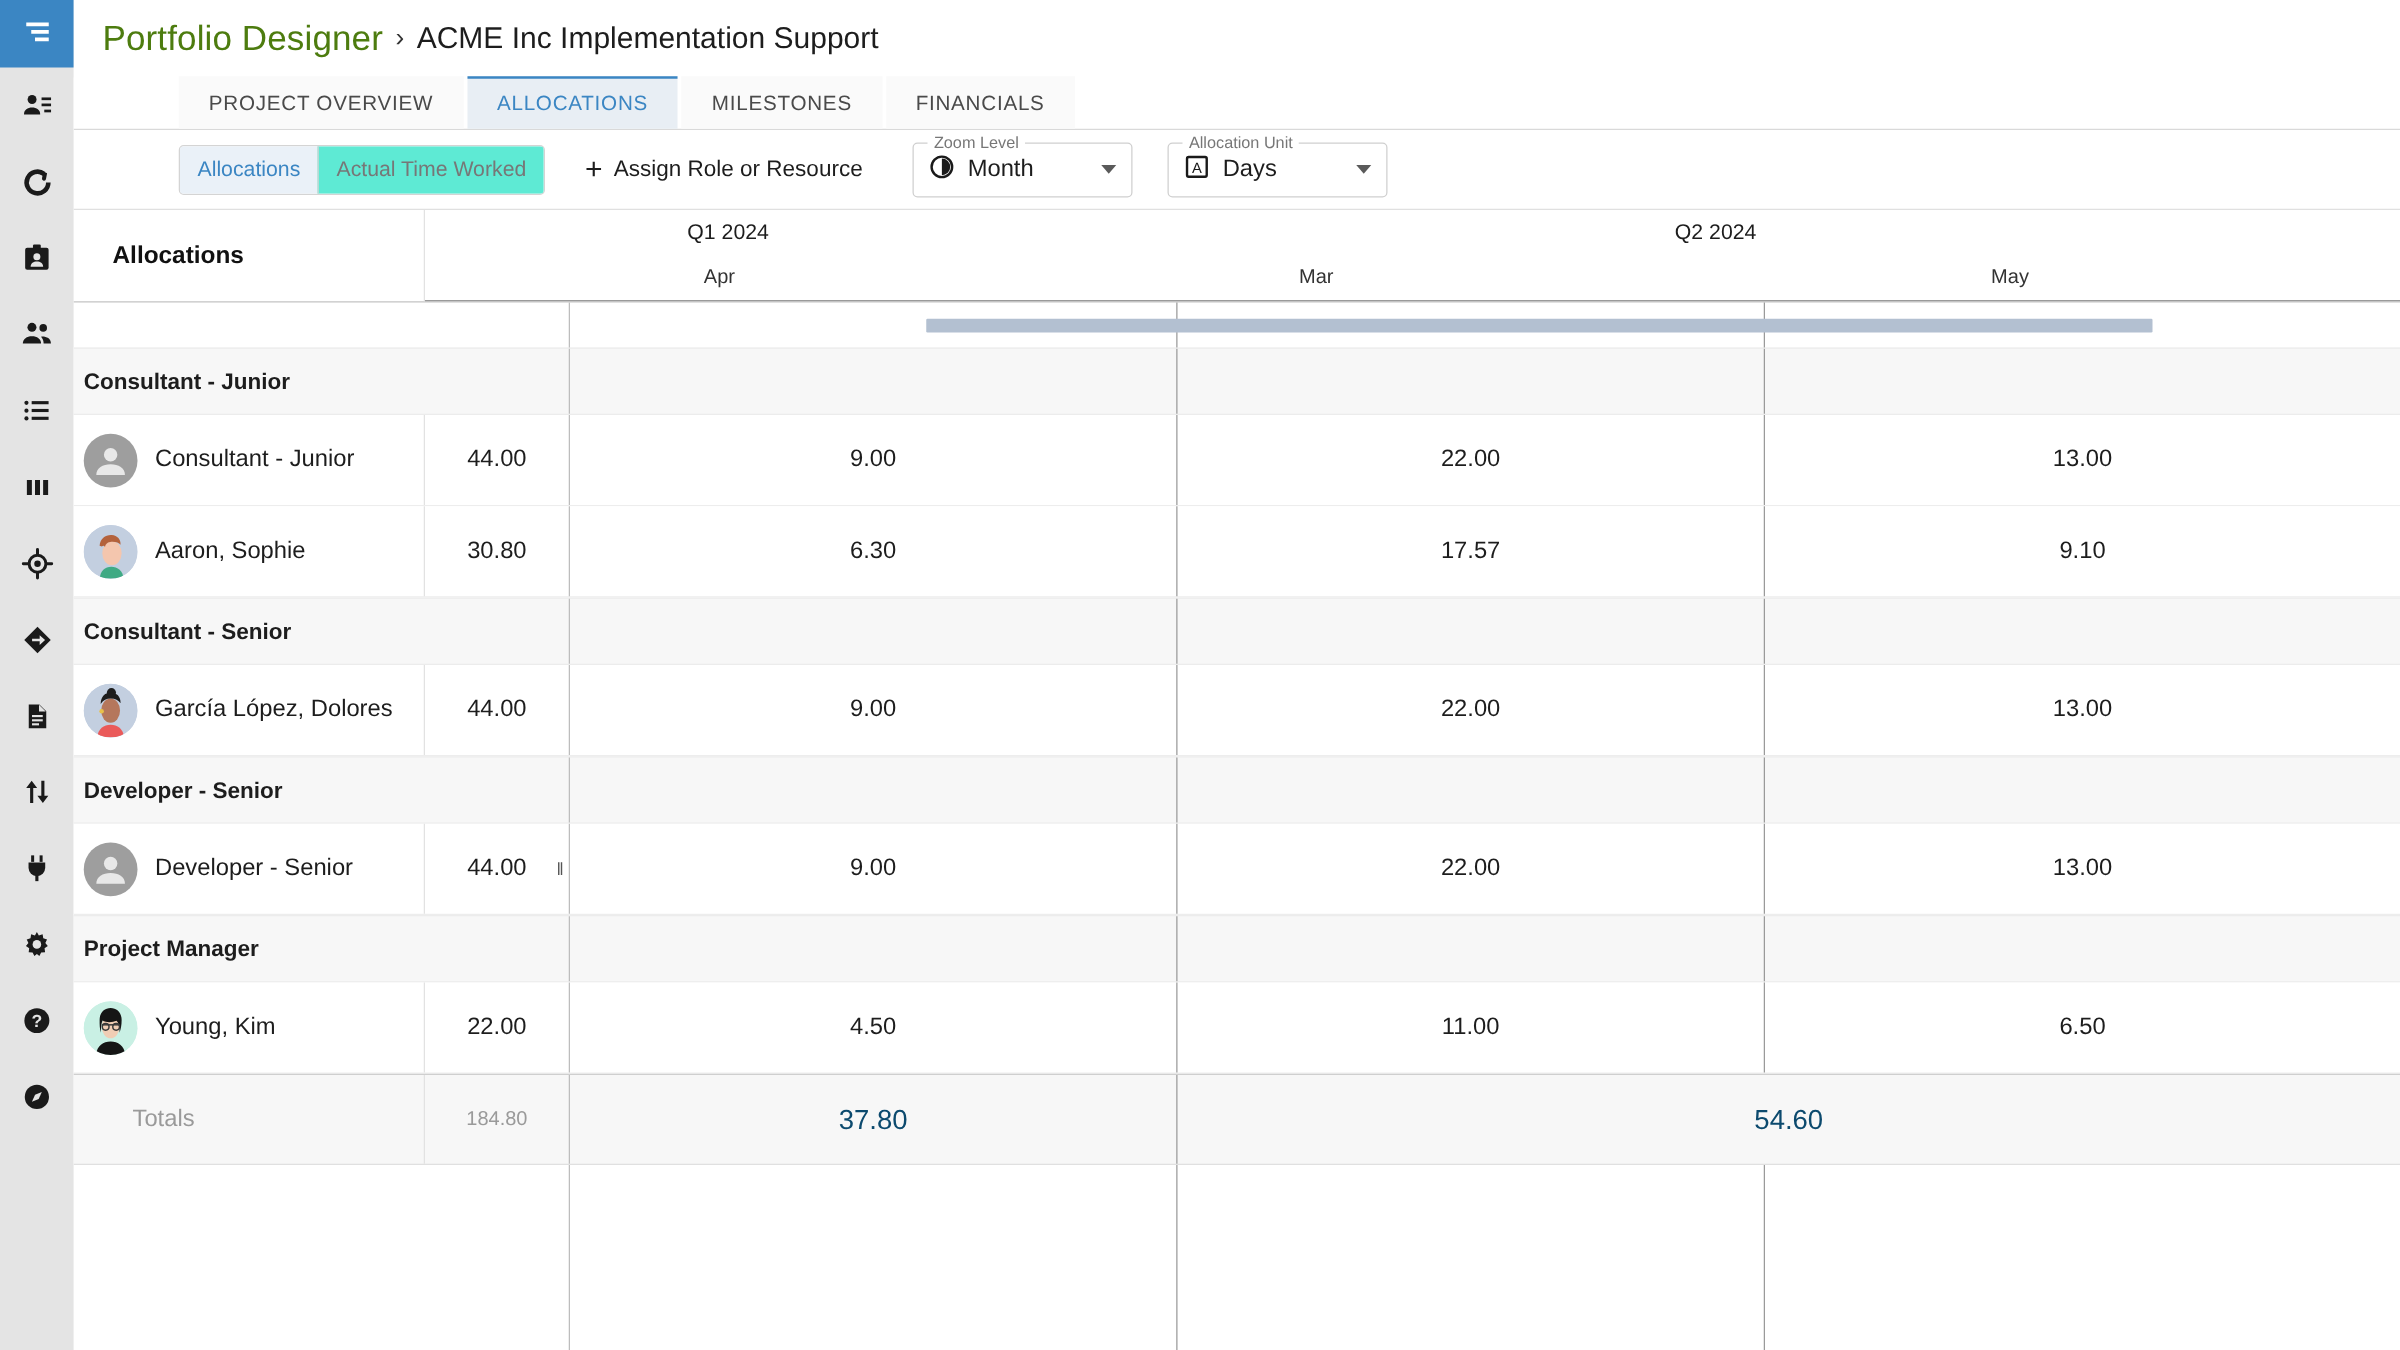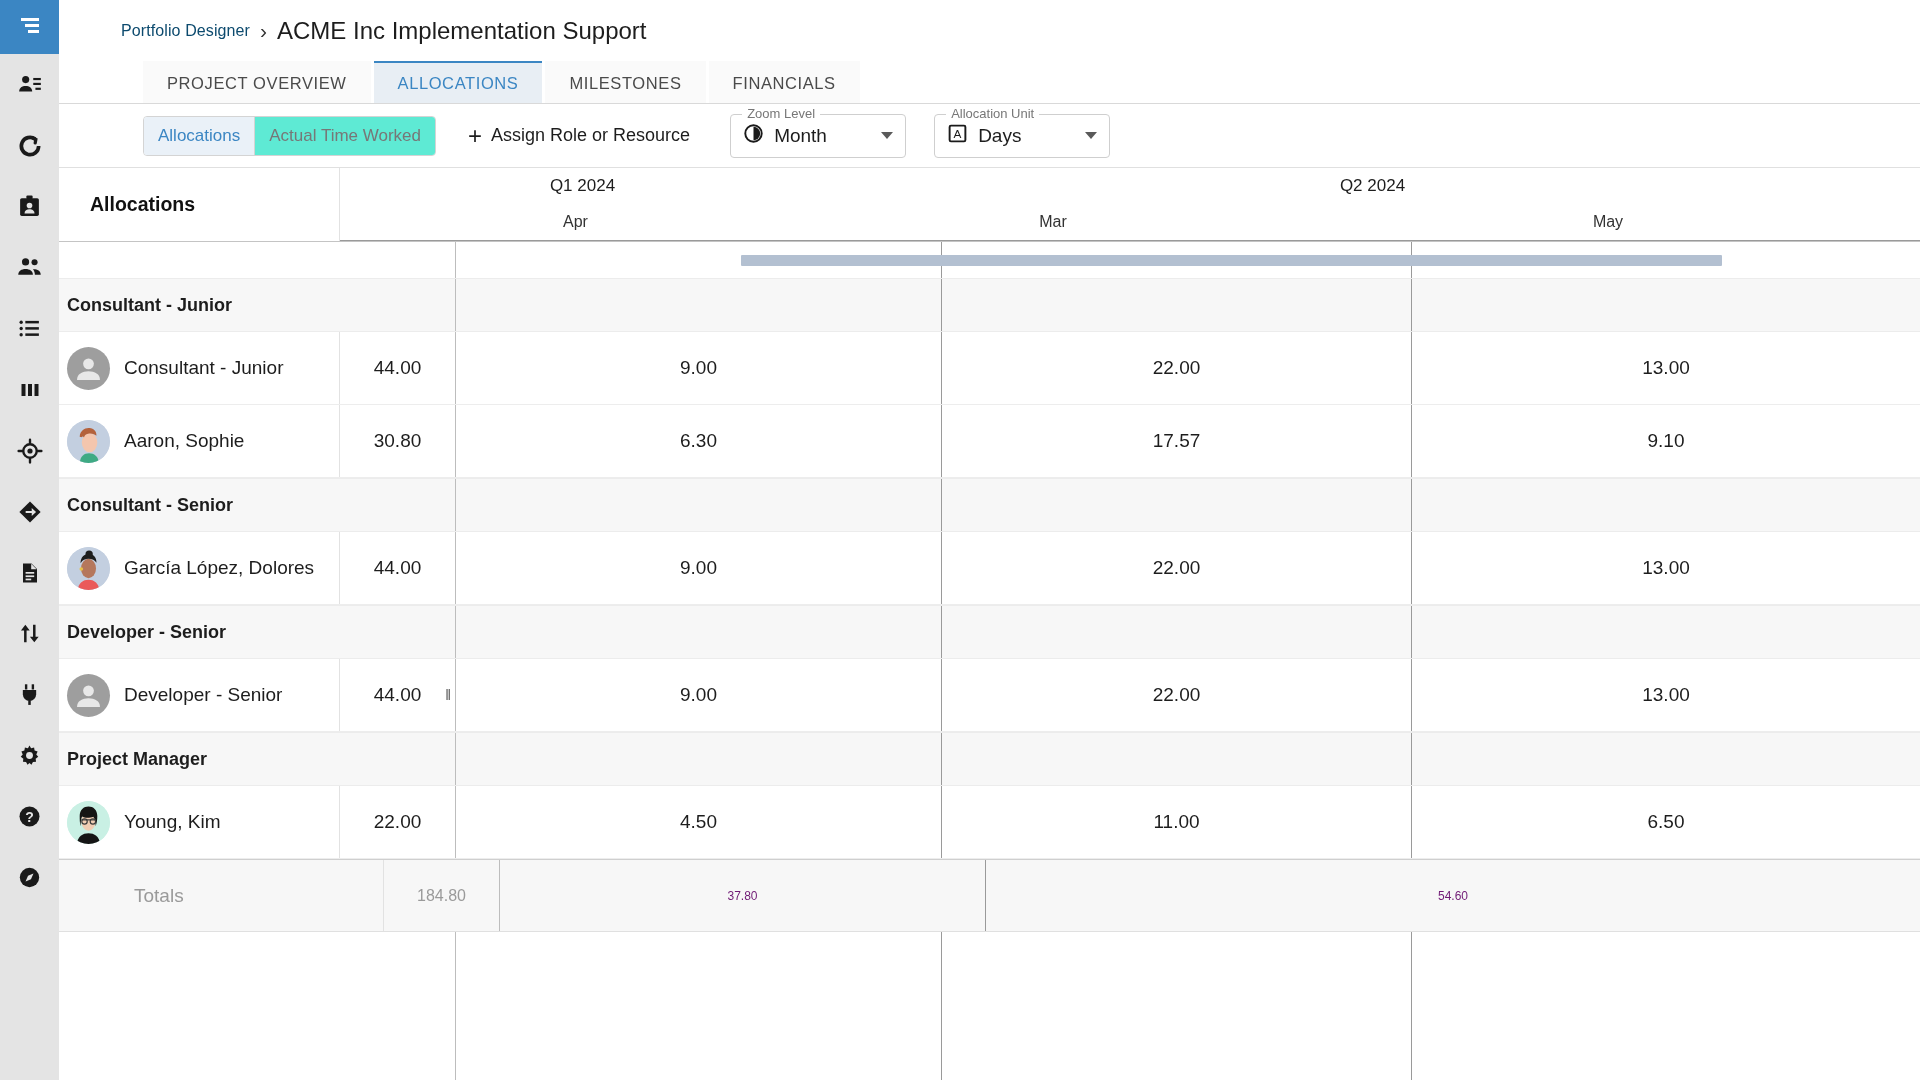--- a/index.html
+++ b/index.html
@@ -29,21 +29,21 @@
   .side-icon svg { display: block; }
 
   
   .main { flex: 1; height: 1080px; background: #fff; position: relative; }
 
   .breadcrumb {
     height: 62px; display: flex; align-items: center;
     padding-left: 23px; gap: 10px;
   }
   .crumb-link {
-    font-size: 16px; color: #0c4a6e; font-weight: 400; letter-spacing: .1px; margin-left: 39px;
+    font-size: 28px; color: #4d7c0f; font-weight: 400; letter-spacing: .1px;
   }
   .crumb-sep { font-size: 21px; color: #333; }
   .crumb-current { font-size: 24px; color: #1d1d1d; font-weight: 500; }
 
   
   .tabbar {
     display: flex; align-items: flex-end; height: 42px;
     padding-left: 84px; border-bottom: 1px solid #d9d9d9;
     background: #fff; position: relative;
   }
@@ -144,26 +144,26 @@
     font-size: 19px; color: #1d1d1d; border-right: 1px solid #bdbdbd; position: relative;
   }
   .resize-handle {
     position: absolute; right: 5px; top: 50%; transform: translateY(-50%);
     font-size: 14px; color: #555; letter-spacing: -1px;
   }
   .cell-tl { flex: 1; position: relative; display: flex; }
   .tl-cell { display: flex; align-items: center; justify-content: center; font-size: 19px; color: #1d1d1d; }
 
   .totals-row { display: flex; height: 73px; background: #f7f7f7; border-top: 1px solid #cfcfcf; border-bottom: 1px solid #e0e0e0; }
-  .totals-label { width: 281px; min-width: 281px; display: flex; align-items: center; padding-left: 31px;
-                  font-size: 19px; color: #9a9a9a; border-right: 1px solid #e2e2e2; margin-left: 44px; }
+  .totals-label { width: 281px; min-width: 281px; display: flex; align-items: center; padding-left: 47px;
+                  font-size: 19px; color: #9a9a9a; border-right: 1px solid #e2e2e2; }
   .totals-total { width: 116px; min-width: 116px; display: flex; align-items: center; justify-content: center;
                   font-size: 16px; color: #9a9a9a; border-right: 1px solid #bdbdbd; }
   .totals-tl { flex: 1; display: flex; }
-  .totals-cell { display: flex; align-items: center; justify-content: center; font-size: 12px; color: #701a75; }
+  .totals-cell { display: flex; align-items: center; justify-content: center; font-size: 22px; color: #0c4a6e; }
 
   .empty-area { display: flex; height: 150px; }
   .empty-left { width: 397px; min-width: 397px; border-right: 1px solid #bdbdbd; }
   .empty-right { flex: 1; position: relative; }
 </style>
 </head>
 <body>
 
 <div id="app">
 

